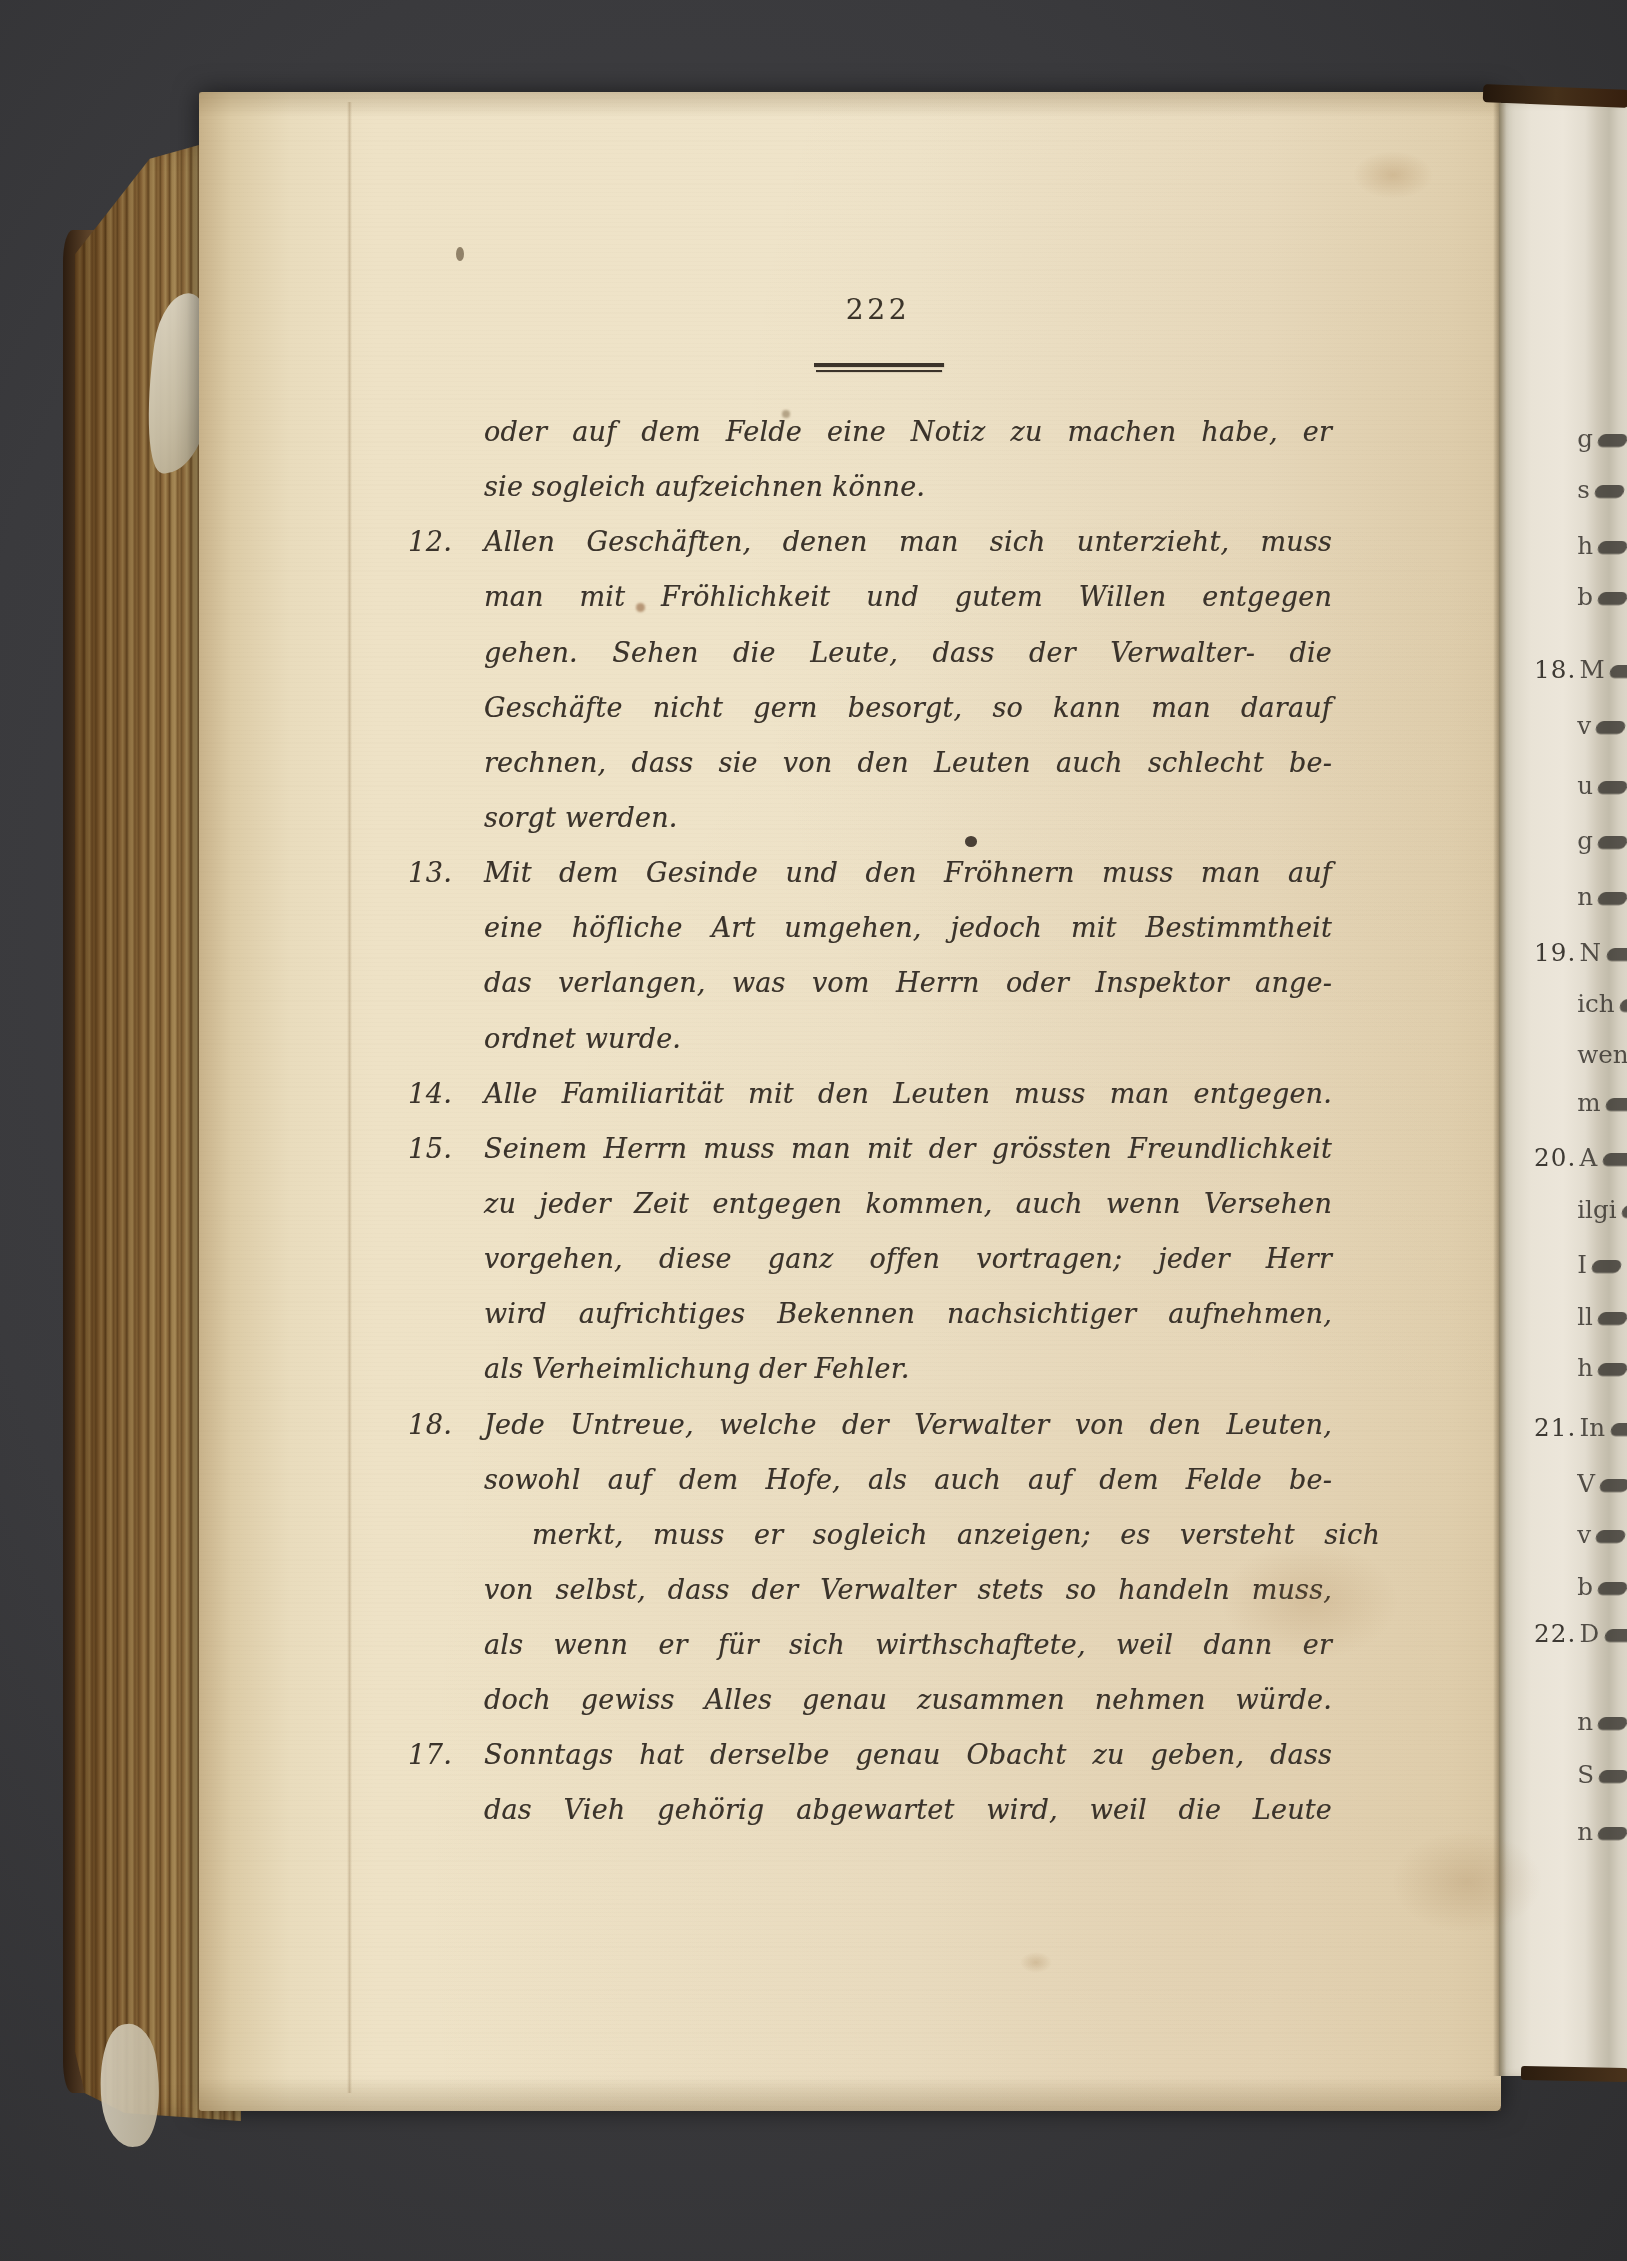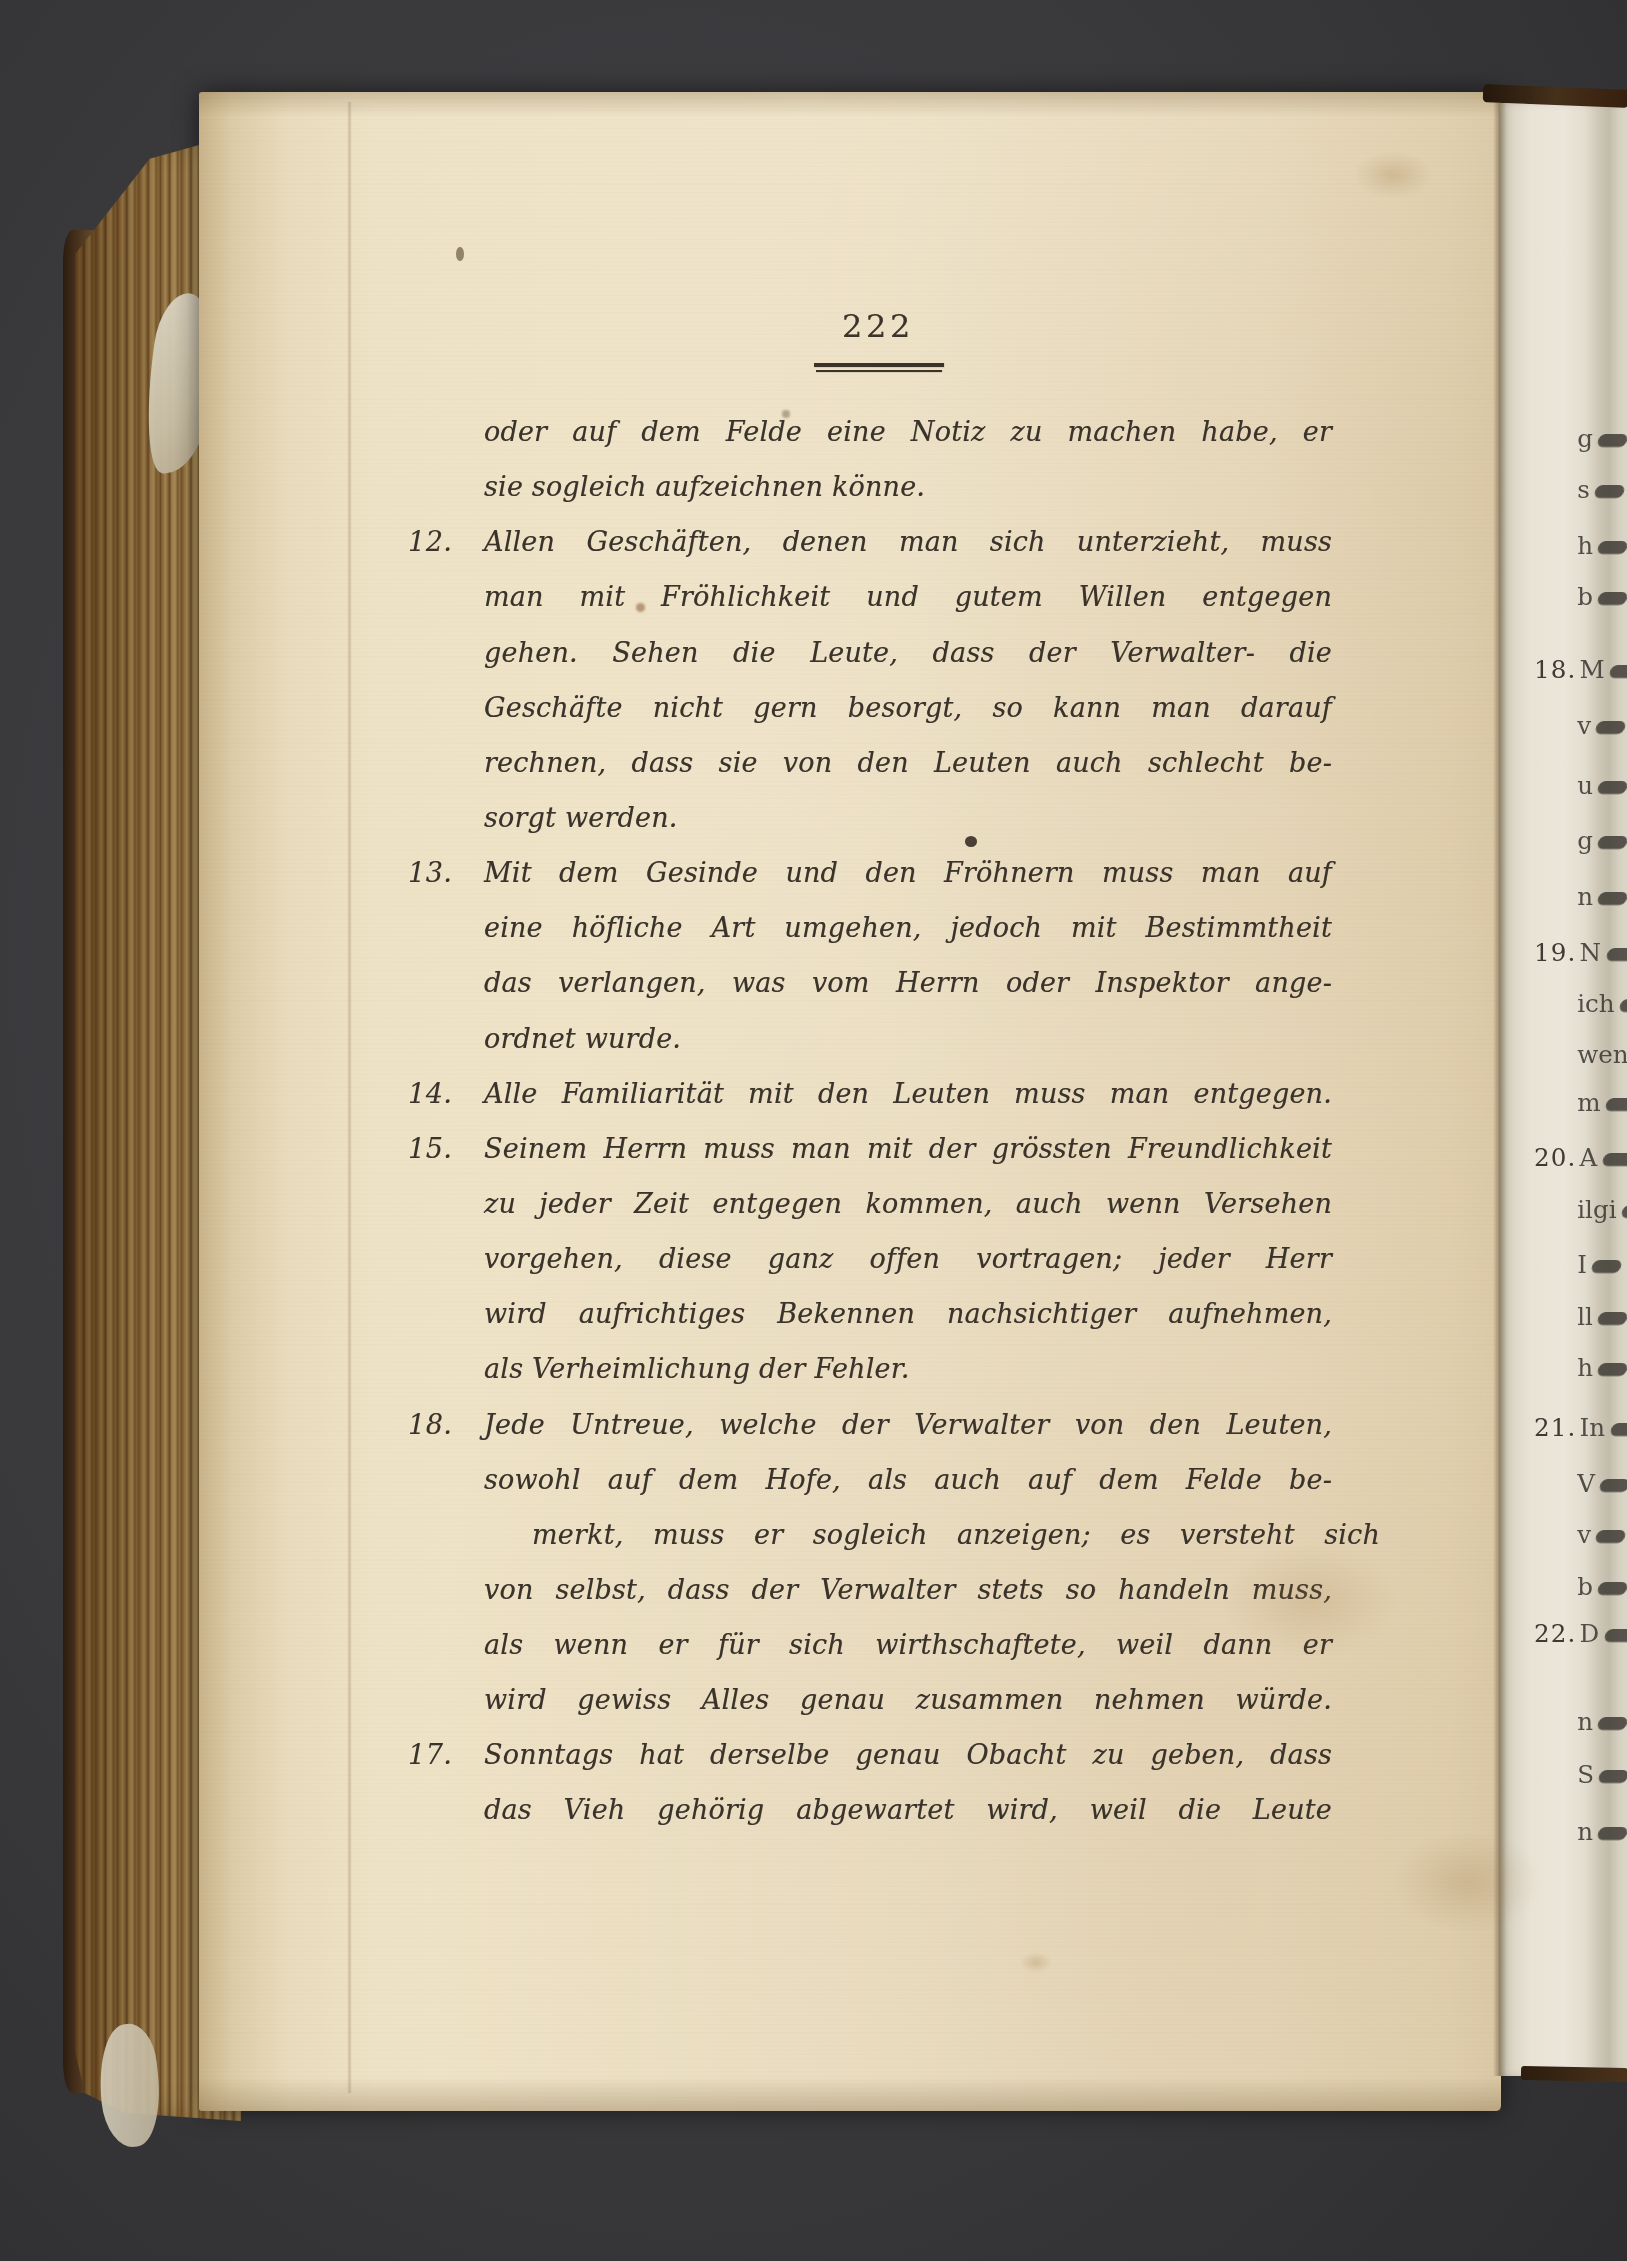--- a/index.html
+++ b/index.html
@@ -69,22 +69,22 @@
   }
   .cover-sliver-bottom{
     position:absolute;left:1521px;top:2067px;width:107px;height:14px;
     background:linear-gradient(90deg,#2c1d0f,#4a331c);
     transform:rotate(1.2deg);border-radius:3.2px;
   }
   .edge-gap{position:absolute;left:1493px;top:102px;width:11.8px;height:1974px;
     background:linear-gradient(90deg,transparent,rgba(75,60,35,.45) 55%,transparent);}
   
   .page-number{
-    position:absolute;left:771px;top:307px;width:214px;height:37px;
-    font-size:32px;letter-spacing:3.7px;text-align:center;color:#3b342a;
+    position:absolute;left:771px;top:293px;width:214px;height:37px;
+    font-size:28px;letter-spacing:3.7px;text-align:center;color:#3b342a;
     text-shadow:0.3px 0.3px 0 rgba(52,42,30,.35);
   }
   .rule{position:absolute;background:#3b332a;box-shadow:0.3px 0.3px 0 rgba(52,42,30,.3);}
   .rule-top{left:814px;top:363px;width:130px;height:3.7px;}
   .rule-bottom{left:816px;top:370px;width:126px;height:1.6px;}
   .text-block{
     position:absolute;left:484px;top:404px;width:848px;height:1445px;
     color:#3a332b;font-size:27px;font-style:italic;
   }
   .line{position:absolute;left:0;width:100%;height:55px;line-height:55px;white-space:nowrap;}
@@ -227,21 +227,21 @@
       <div class="line" style="top: 1158px;">
     <span class="num"></span>
     <span class="txt">von selbst, dass der Verwalter stets so handeln muss,</span>
   </div>
       <div class="line" style="top: 1213px;">
     <span class="num"></span>
     <span class="txt">als wenn er für sich wirthschaftete, weil dann er</span>
   </div>
       <div class="line" style="top: 1268px;">
     <span class="num"></span>
-    <span class="txt">wird gewiss Alles genau zusammen nehmen würde.</span>
+    <span class="txt">doch gewiss Alles genau zusammen nehmen würde.</span>
   </div>
       <div class="line" style="top: 1323px;">
     <span class="num">17.</span>
     <span class="txt">Sonntags hat derselbe genau Obacht zu geben, dass</span>
   </div>
       <div class="line" style="top: 1378px;">
     <span class="num"></span>
     <span class="txt">das Vieh gehörig abgewartet wird, weil die Leute</span>
   </div>
     </div>

